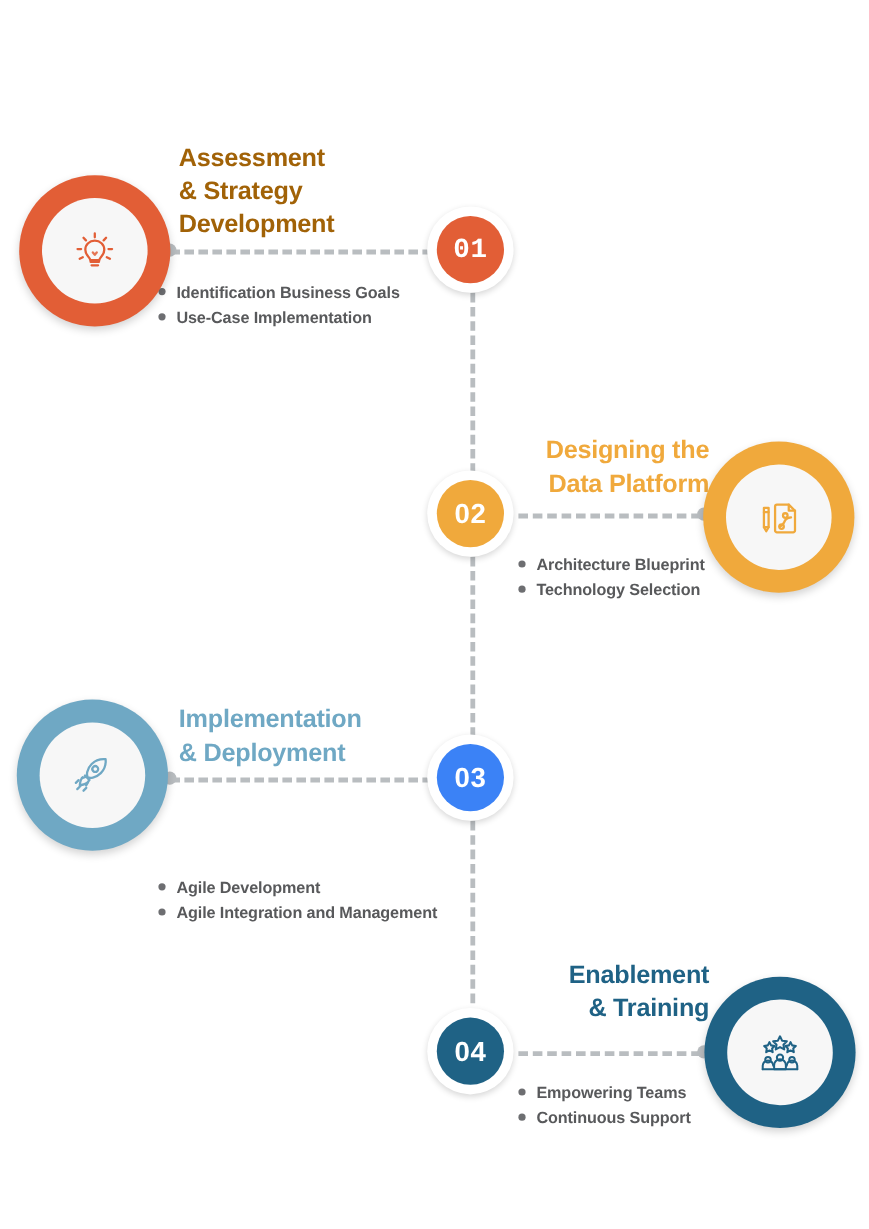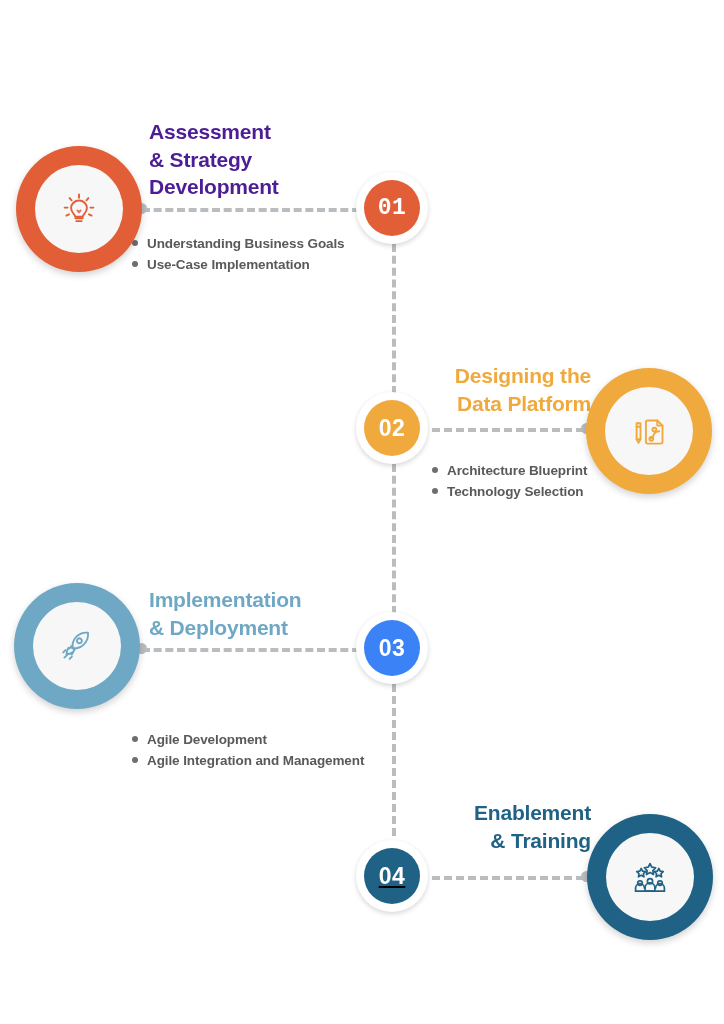--- a/index.html
+++ b/index.html
@@ -155,26 +155,26 @@
         <svg width="44" height="44" viewBox="0 0 44 44" fill="none" stroke="#E25E36" stroke-width="1.9" stroke-linecap="round" stroke-linejoin="round">
           <path d="M22 13.5c-4.4 0-7.9 3.4-7.9 7.6 0 2.7 1.4 4.6 2.7 6 .8.9 1.3 1.7 1.4 2.6h7.6c.1-.9.6-1.7 1.4-2.6 1.3-1.4 2.7-3.3 2.7-6 0-4.2-3.5-7.6-7.9-7.6z"></path>
           <path d="M18.4 31.2h7.2M19.3 34.1h5.4"></path>
           <path d="M22 7.5v3.2M12.6 11.1l2 2.2M31.4 11.1l-2 2.2M7.6 20.6h3M33.4 20.6h3M9.4 28.6l2.6-1.3M34.6 28.6l-2.6-1.3"></path>
           <path d="M20.4 23.4l1.6 1.9 1.6-1.9" opacity="0.85"></path>
         </svg>
       </span>
     </div>
   </div>
 
-  <div class="step-title" style="left:149px;top:118px;width:250px;color:#4c1d95;">Assessment
+  <div class="step-title" style="left:149px;top:118px;width:250px;color:#a16207;">Assessment
 &amp; Strategy
 Development</div>
 
   <ul class="bullets" style="left:131px;top:233px;">
-    <li>Understanding Business Goals</li>
+    <li>Identification Business Goals</li>
     <li>Use-Case Implementation</li>
   </ul>
 
   <div class="badge" style="left:356px;top:172px;">
     <div class="badge-inner" style="background:#E25E36;font-family:Liberation Mono, monospace;">01</div>
   </div>
 
   <div class="connector" style="left:432px;top:428px;width:152px;"></div>
   <div class="conn-dot" style="left:581px;top:423px;"></div>
 
@@ -253,18 +253,22 @@
           <path d="M36.4 36.1v-3a4.4 4.4 0 0 0-8.8 0"></path>
           <path d="M7.6 36.1h28.8"></path>
         </svg>
       </span>
     </div>
   </div>
 
   <div class="step-title right-align" style="left:330px;top:799px;width:261px;color:#1F6285;">Enablement
 &amp; Training</div>
 
-
-  <div class="badge" style="left:356px;top:840px;text-decoration:underline;">
+  <ul class="bullets" style="left:431px;top:900px;">
+    <li>Empowering Teams</li>
+    <li>Continuous Support</li>
+  </ul>
+
+  <div class="badge" style="left:356px;top:840px;">
     <div class="badge-inner" style="background:#1F6285;">04</div>
   </div>
 
 </div>
 
 </body></html>

